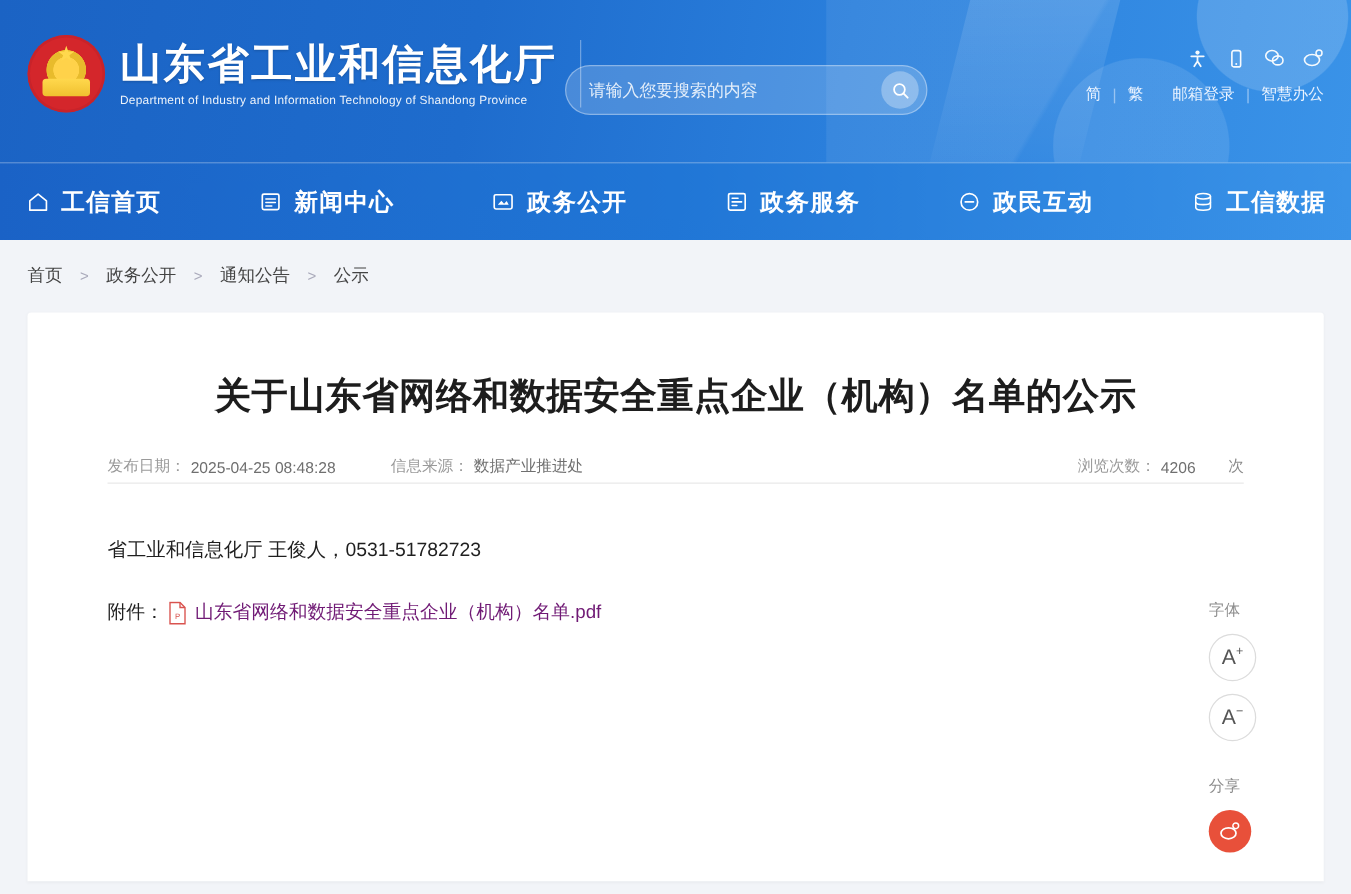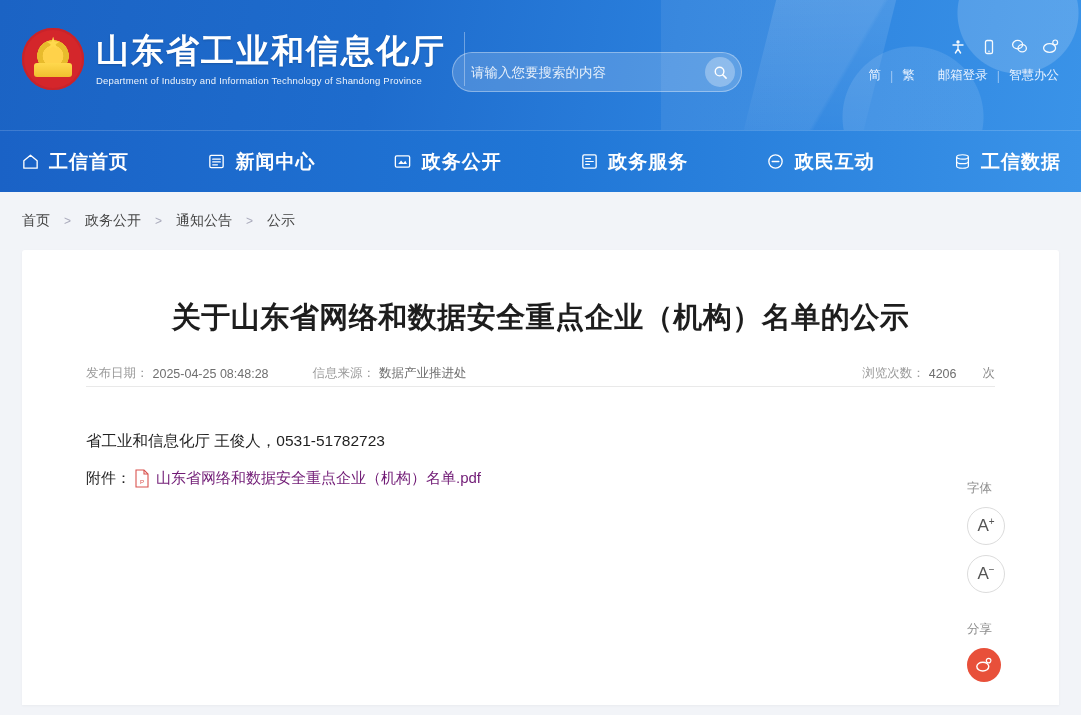--- a/index.html
+++ b/index.html
@@ -220,21 +220,21 @@
     margin-top: 22px;
     font-size: 15.5px;
     line-height: 2.05;
     color: #1f1f1f;
     text-align: justify;
   }
   .body p { margin-bottom: 6px; }
   .body .indent { text-indent: 2em; }
   .body .gap { height: 16px; }
   .attach {
-    margin-top: 6px;
+    margin-top: 18px;
     display: flex;
     align-items: center;
     font-size: 15px;
     color: #1f1f1f;
   }
   .pdf-ic {
     width: 17px; height: 20px;
     margin: 0 6px 0 2px;
     display: inline-flex;
     align-items: center;

